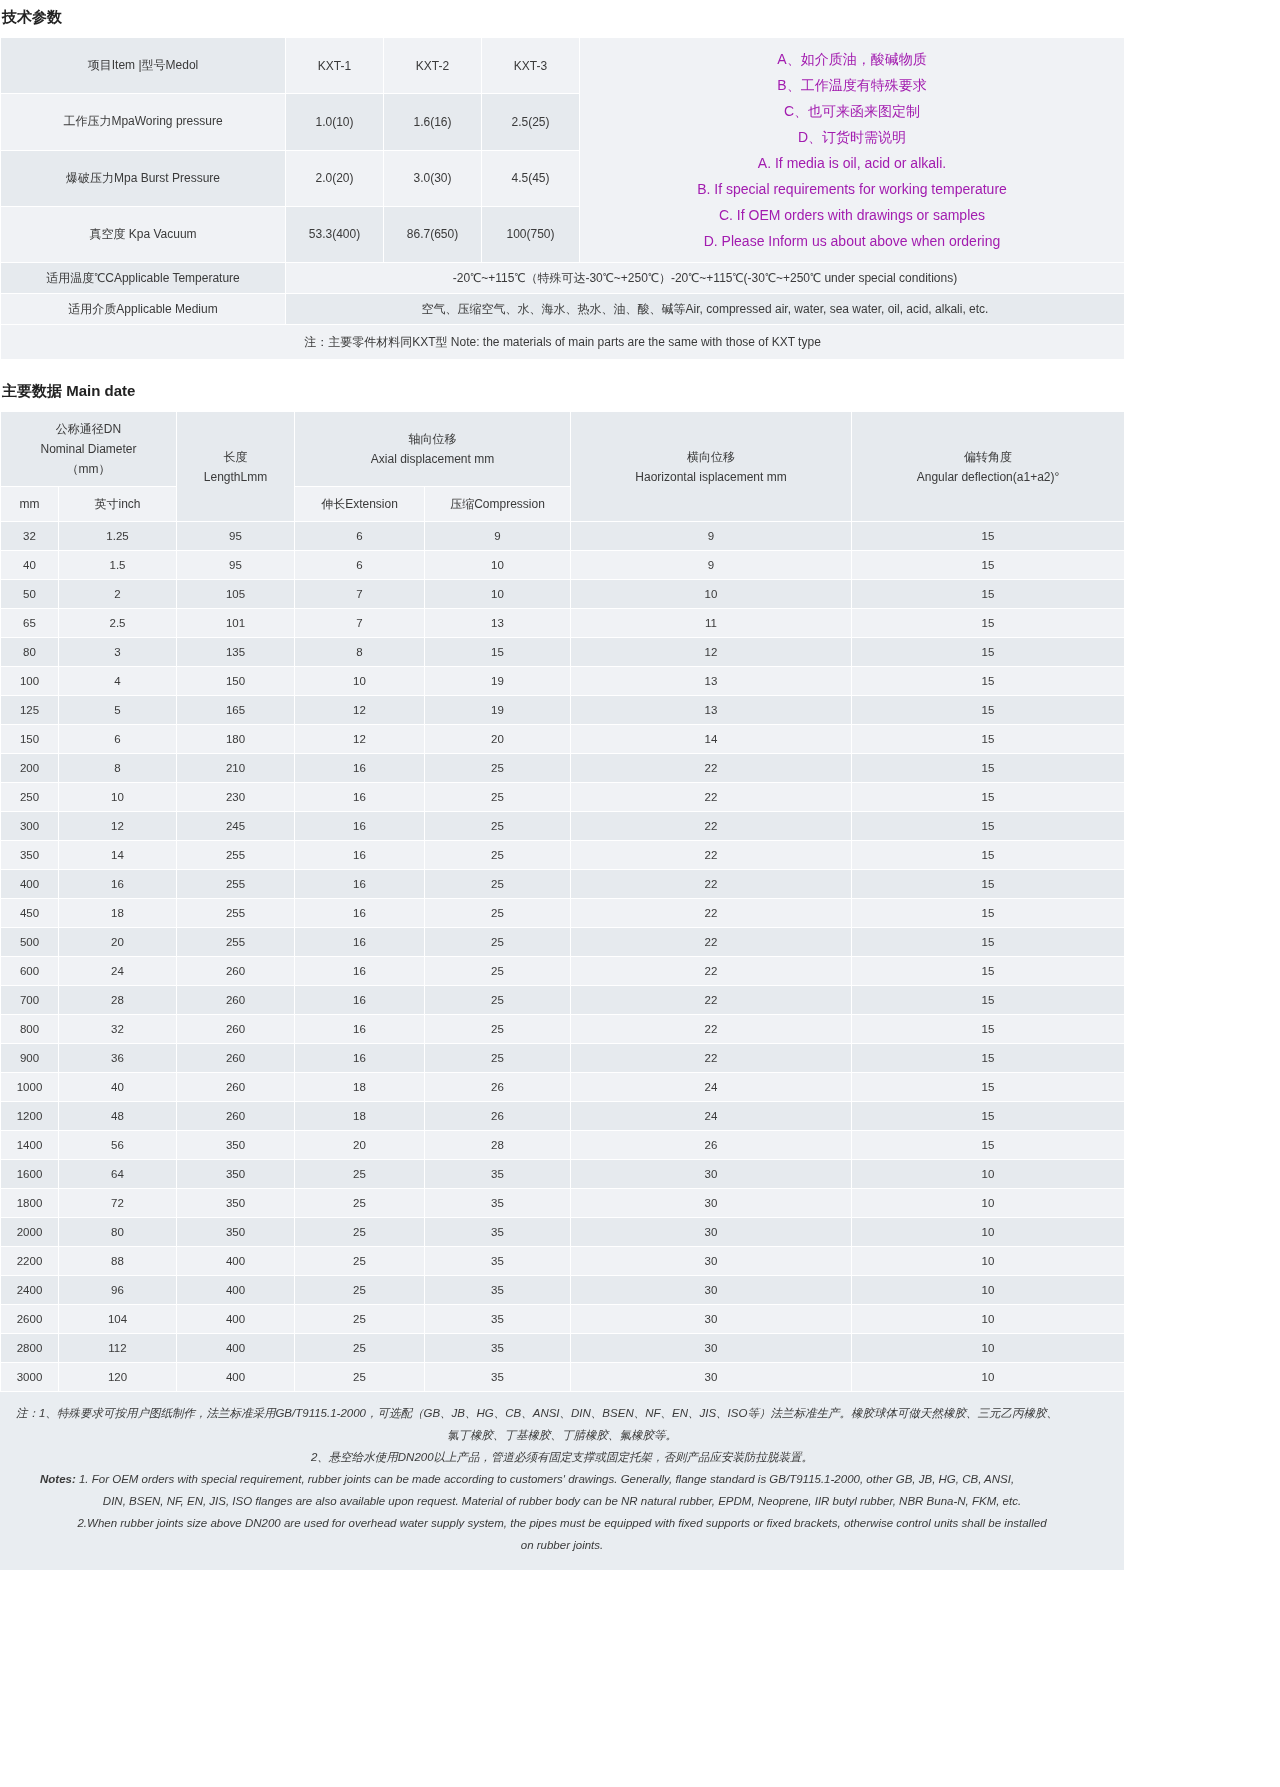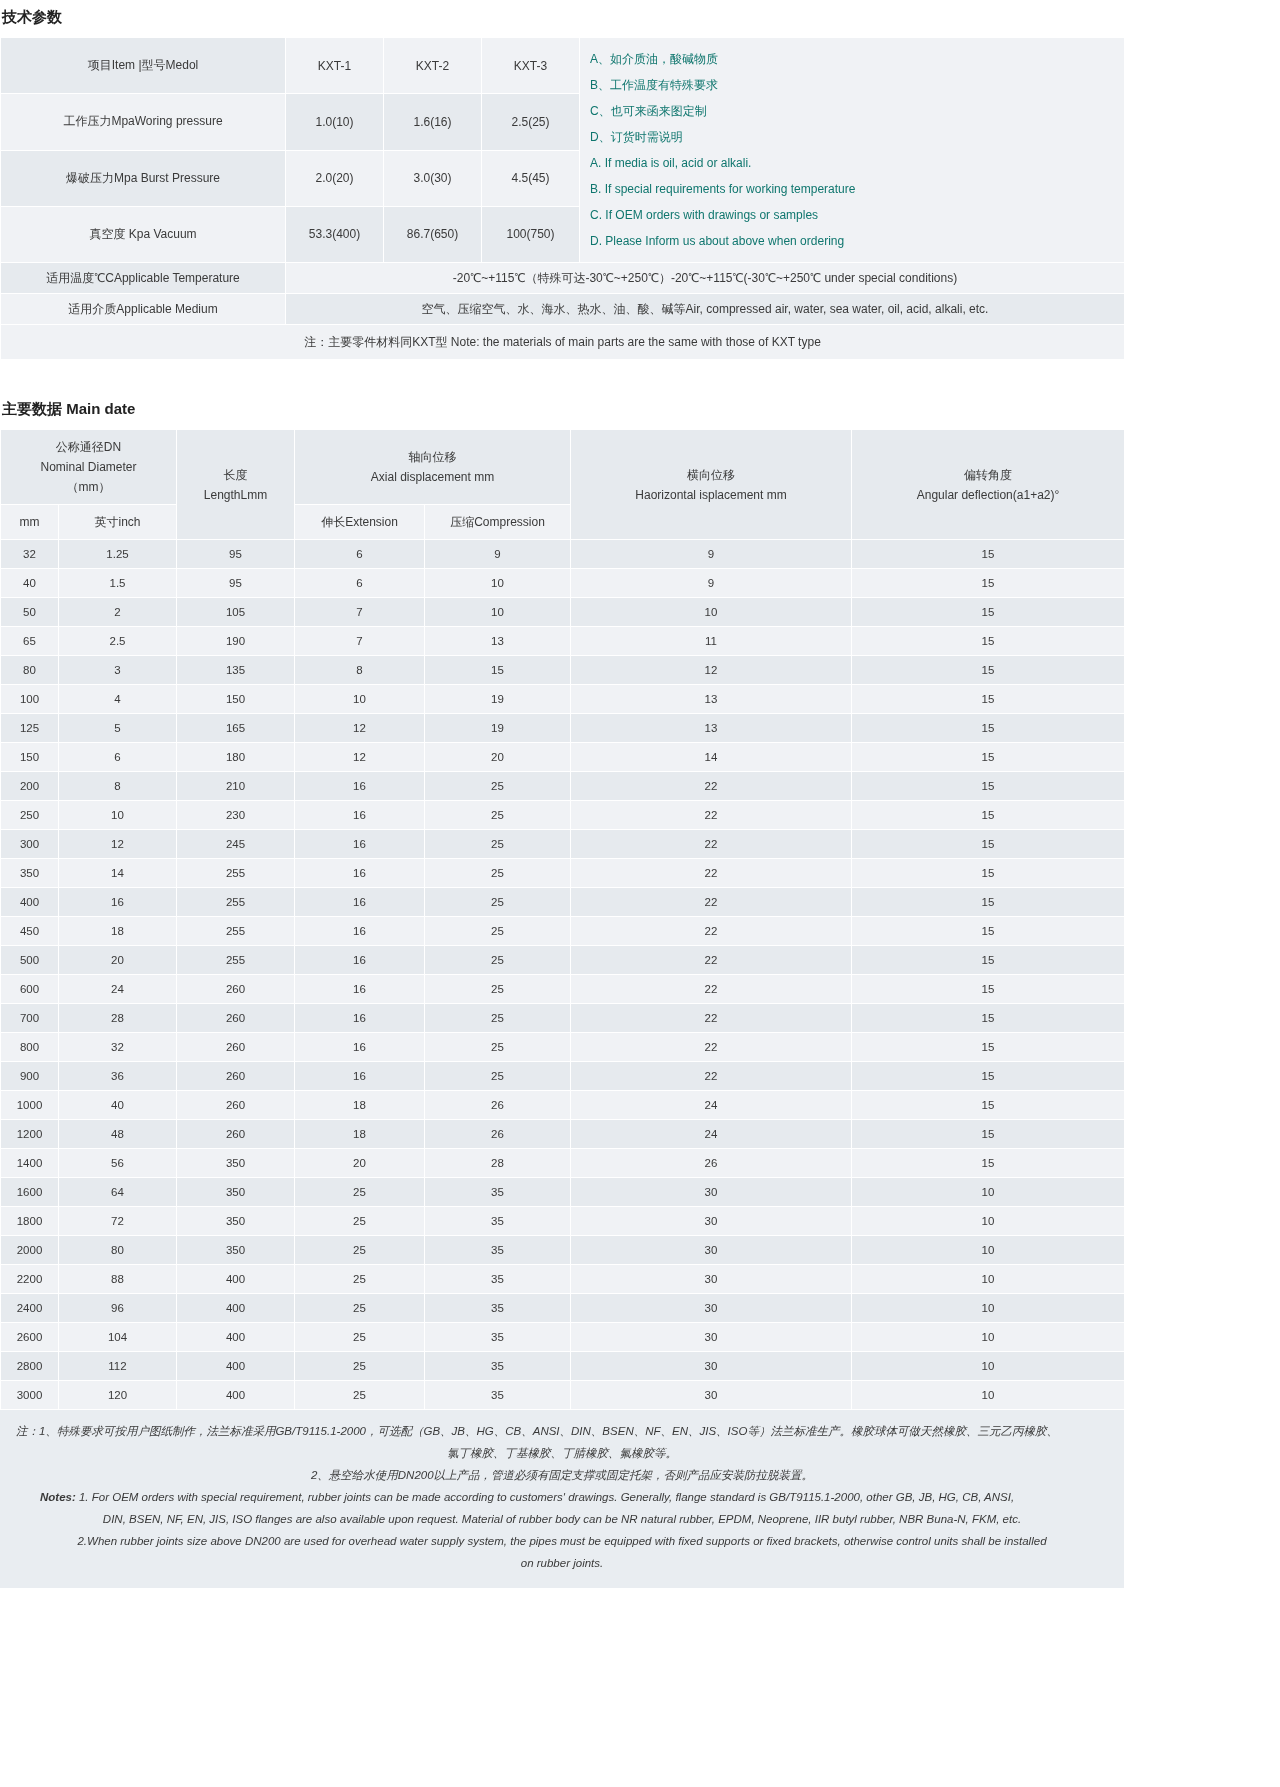--- a/index.html
+++ b/index.html
@@ -41,25 +41,25 @@
   }
   
   .c-a { background: #e6eaee; }
   .c-b { background: #f0f2f5; }
 
   
   #tech-table { width: 1124px; }
   #tech-table td { height: 22px; }
   .tech-label { text-align: center; }
   .note-cell {
-    text-align: left;
+    text-align: center;
     line-height: 26px;
-    font-size: 12px;
+    font-size: 14px;
     padding: 8px 10px;
-    color: #0f766e;
+    color: #a21caf;
   }
   .note-cell div { white-space: nowrap; }
 
   
   #main-table td { height: 20px; font-size: 11.5px; }
   #main-table .hdr { font-size: 12px; }
   .hdr-multi { line-height: 20px; }
 
   
   .notes {
@@ -141,21 +141,21 @@
         <td class="c-b tech-label">适用介质Applicable Medium</td>
         <td class="c-a" colspan="4">空气、压缩空气、水、海水、热水、油、酸、碱等Air, compressed air, water, sea water, oil, acid, alkali, etc.</td>
       </tr>
 
       <tr>
         <td class="c-b" colspan="5" style="height:26px">注：主要零件材料同KXT型 Note: the materials of main parts are the same with those of KXT type</td>
       </tr>
     </tbody>
   </table>
 
-  <h2 class="section-title" style="margin-top:40px">主要数据 Main date</h2>
+  <h2 class="section-title" style="margin-top:22px">主要数据 Main date</h2>
 
   <table id="main-table">
     <colgroup>
       <col style="width:58px">
       <col style="width:118px">
       <col style="width:118px">
       <col style="width:130px">
       <col style="width:146px">
       <col style="width:281px">
       <col style="width:273px">
@@ -215,21 +215,21 @@
           <td class="c-a">2</td>
           <td class="c-a">105</td>
           <td class="c-a">7</td>
           <td class="c-a">10</td>
           <td class="c-a">10</td>
           <td class="c-a">15</td>
         </tr>
         <tr>
           <td class="c-b">65</td>
           <td class="c-b">2.5</td>
-          <td class="c-b">190</td>
+          <td class="c-b">101</td>
           <td class="c-b">7</td>
           <td class="c-b">13</td>
           <td class="c-b">11</td>
           <td class="c-b">15</td>
         </tr>
         <tr>
           <td class="c-a">80</td>
           <td class="c-a">3</td>
           <td class="c-a">135</td>
           <td class="c-a">8</td>

